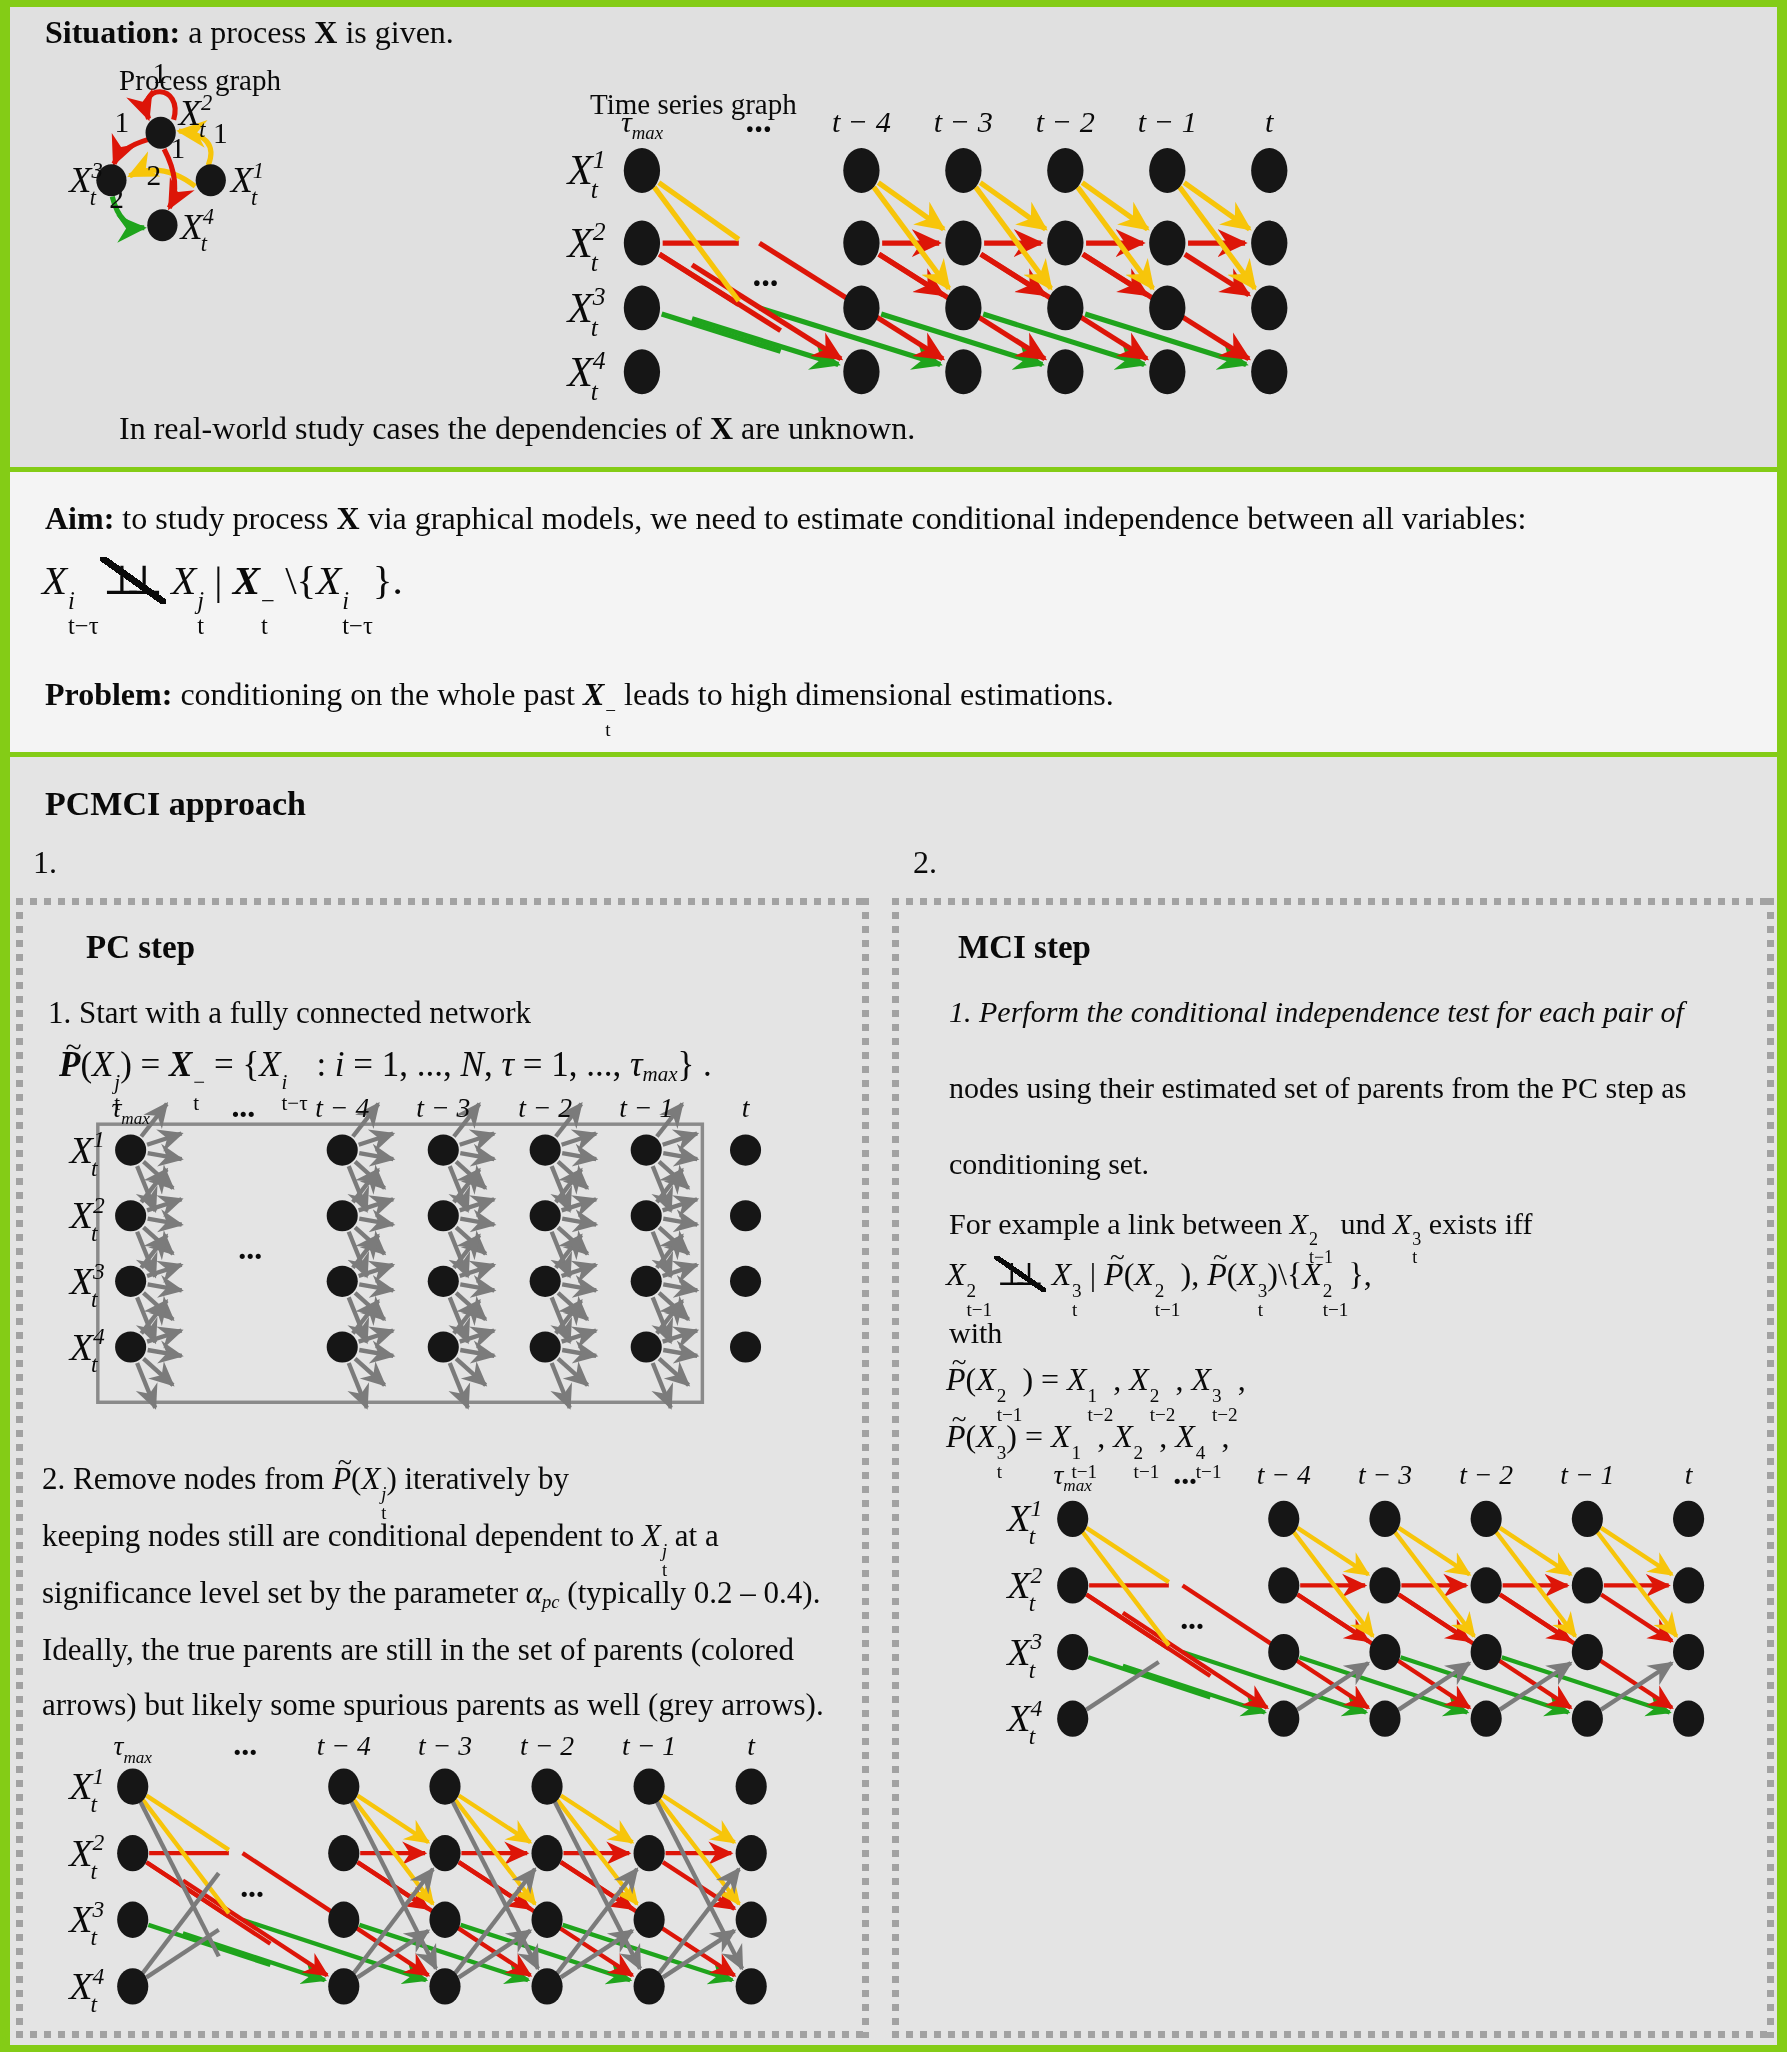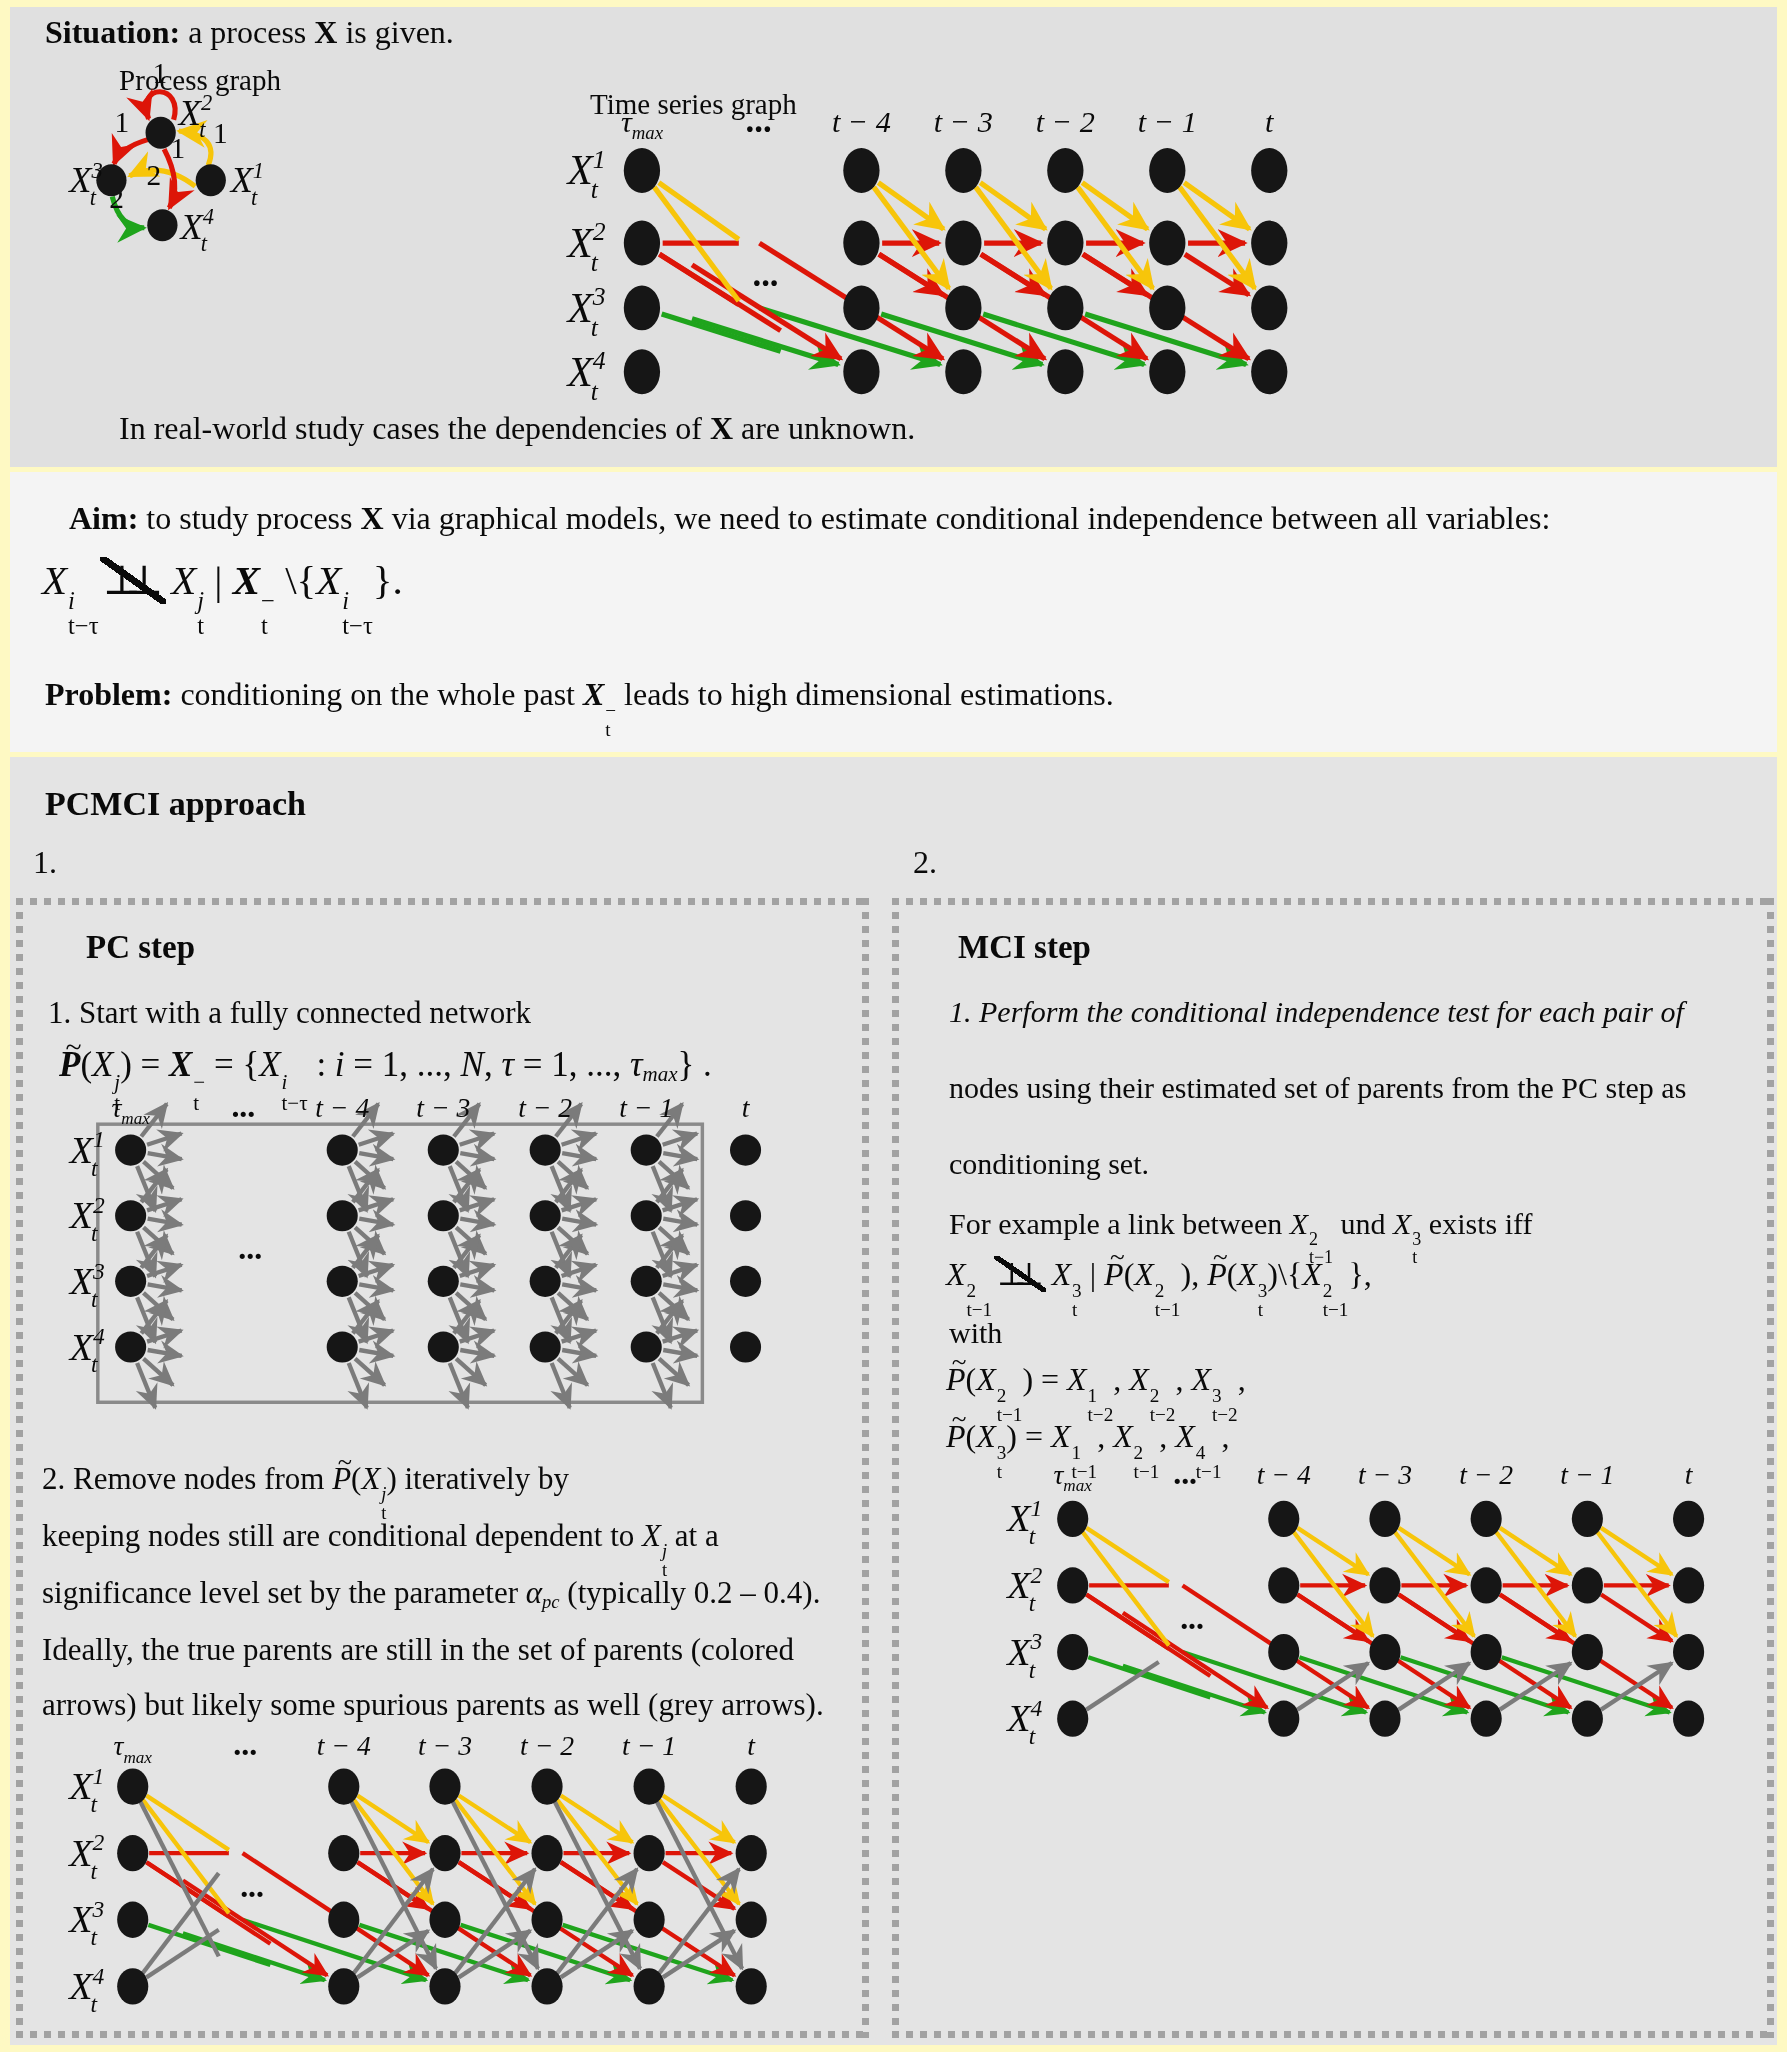--- a/index.html
+++ b/index.html
@@ -1,16 +1,16 @@
 <!DOCTYPE html>
 <html style="font-size:14px"><head>
 <meta charset="utf-8">
 <style>
   html,body{margin:0;padding:0;background:#ffffff;}
-  #page{position:relative;width:1787px;height:2053px;background:#fef9c3;overflow:hidden;
+  #page{position:relative;width:1787px;height:2053px;background:#84cc16;overflow:hidden;
         font-family:"Liberation Serif","DejaVu Serif",serif;color:#0a0a0a;}
   .panel{position:absolute;}
   .tline{position:absolute;white-space:nowrap;line-height:1.25;}
   .b{font-weight:bold;}
   .i{font-style:italic;}
   
   .vr{display:inline-block;white-space:nowrap;}
   .bs{font-style:italic;}
   .cal{font-weight:bold;}
   .ss{display:inline-flex;flex-direction:column;font-size:0.60em;line-height:1.02;
@@ -166,21 +166,21 @@
       <text x="1468" y="152" font-size="35" text-anchor="middle" fill="#0A0A0A" font-style="italic" font-family="&quot;Liberation Serif&quot;,&quot;DejaVu Serif&quot;,serif" font-weight="normal">t</text>
       <text x="885" y="330.5" font-size="40.25" text-anchor="middle" fill="#0A0A0A" font-style="normal" font-family="&quot;Liberation Serif&quot;,&quot;DejaVu Serif&quot;,serif" font-weight="bold">...</text>
       <text x="700" y="212.84" font-size="48" text-anchor="end" fill="#0A0A0A" font-style="italic" font-family="&quot;Liberation Serif&quot;,&quot;DejaVu Serif&quot;,serif"><tspan>X</tspan><tspan font-size="29.759999999999998" dy="-19.200000000000003">1</tspan><tspan font-size="29.759999999999998" dx="-17.28" dy="35.519999999999996">t</tspan></text>
       <text x="700" y="296.84" font-size="48" text-anchor="end" fill="#0A0A0A" font-style="italic" font-family="&quot;Liberation Serif&quot;,&quot;DejaVu Serif&quot;,serif"><tspan>X</tspan><tspan font-size="29.759999999999998" dy="-19.200000000000003">2</tspan><tspan font-size="29.759999999999998" dx="-17.28" dy="35.519999999999996">t</tspan></text>
       <text x="700" y="371.84" font-size="48" text-anchor="end" fill="#0A0A0A" font-style="italic" font-family="&quot;Liberation Serif&quot;,&quot;DejaVu Serif&quot;,serif"><tspan>X</tspan><tspan font-size="29.759999999999998" dy="-19.200000000000003">3</tspan><tspan font-size="29.759999999999998" dx="-17.28" dy="35.519999999999996">t</tspan></text>
       <text x="700" y="445.84" font-size="48" text-anchor="end" fill="#0A0A0A" font-style="italic" font-family="&quot;Liberation Serif&quot;,&quot;DejaVu Serif&quot;,serif"><tspan>X</tspan><tspan font-size="29.759999999999998" dy="-19.200000000000003">4</tspan><tspan font-size="29.759999999999998" dx="-17.28" dy="35.519999999999996">t</tspan></text>
     </svg>
   <div class="tline" style="left:119px;top:408px;font-size:32px;"><span>In real-world study cases the dependencies of </span><span class="b">X</span><span> are unknown.</span></div>
 
   <div class="panel" style="left: 10.4px; top: 472px; width: 1767px; height: 280px; background: rgb(244, 244, 244);"></div>
-  <div class="tline" style="left:45px;top:498px;font-size:32px;margin-left:24px;"><span class="b">Aim:</span><span> to study process </span><span class="b">X</span><span> via graphical models, we need to estimate conditional independence between all variables:</span></div>
+  <div class="tline" style="left:45px;top:498px;font-size:32px;"><span class="b">Aim:</span><span> to study process </span><span class="b">X</span><span> via graphical models, we need to estimate conditional independence between all variables:</span></div>
   <div class="tline" style="left:42px;top:555px;font-size:41px;"><span class="vr"><span class="bs">X</span><span class="ss">
           <span class="sp" style="font-style: italic;">i</span>
           <span class="sb">t−τ</span>
         </span></span><span class="nind"><span class="bars">⊥⊥</span></span><span class="vr"><span class="bs">X</span><span class="ss">
           <span class="sp" style="font-style: italic;">j</span>
           <span class="sb">t</span>
         </span></span><span> | </span><span class="vr"><span class="bs b">X</span><span class="ss">
           <span class="sp">−</span>
           <span class="sb">t</span>
         </span></span><span> \{</span><span class="vr"><span class="bs">X</span><span class="ss">

